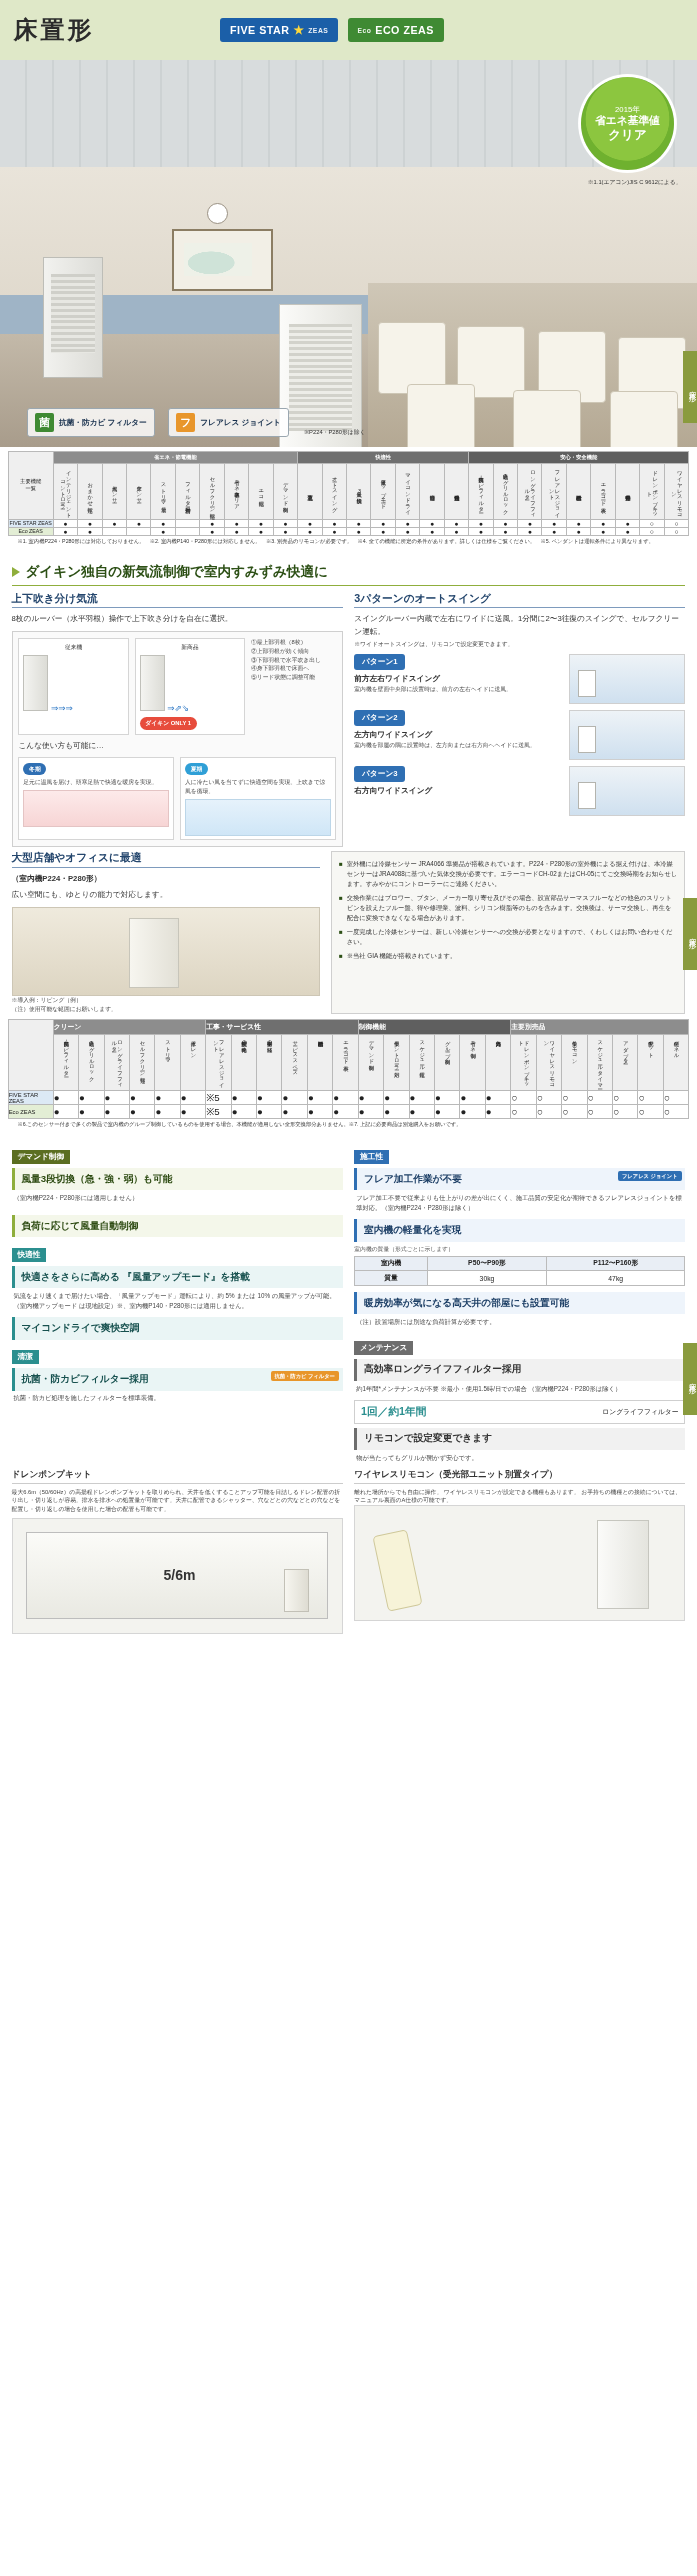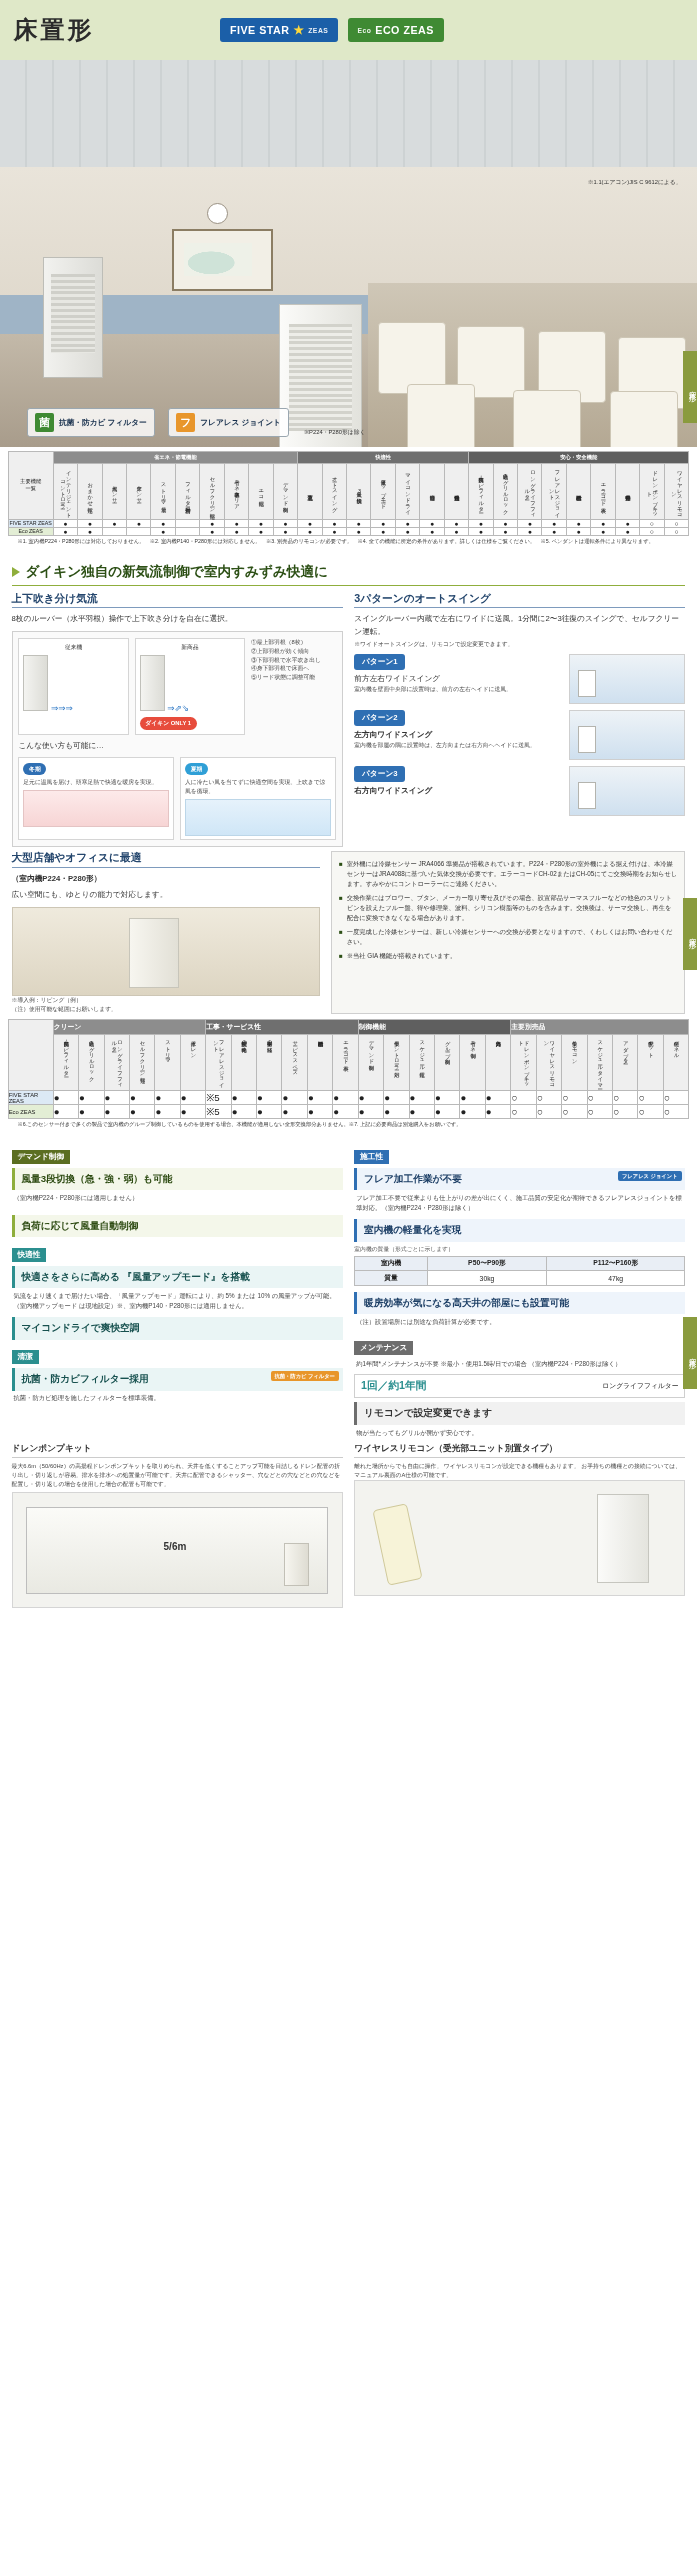--- a/index.html
+++ b/index.html
@@ -282,21 +282,21 @@
     padding-bottom:1.9px; margin-bottom:3.9px; }
   .opt-fig {
     width:100%; height:116px; border:1px solid #d5d5d5; background:#f3f3ef;
     position:relative; margin-top:3.9px;
   }
   .opt-fig .room {
     position:absolute; left:13.6px; top:13.6px; right:13.6px; bottom:13.6px;
     border:1px solid #bdbdbd; background:linear-gradient(180deg,#fbfbf8,#e9e9e2);
   }
   .opt-fig .dim {
-    position:absolute; left:calc(50% - 13.6px); top:42%; font-size:10px; font-weight:bold; color:#333;
+    position:absolute; left:calc(50% - 13.6px); top:42%; font-size:14px; font-weight:bold; color:#333;
   }
   .opt-fig .fu {
     position:absolute; right:33px; bottom:21px; width:25px; height:43px;
     background:linear-gradient(90deg,#f7f6f0,#dedcd2); border:1px solid #c2c0b6;
   }
   .remote-fig {
     width:100%; height:116px; border:1px solid #d5d5d5; background:#f3f3ef; position:relative;
   }
   .remote-fig .rc {
     position:absolute; left:25px; bottom:11.6px; width:35px; height:77px; background:#f7f3d8;
@@ -341,20 +341,25 @@
       <div class="chair" style="left:89px;top:43px"></div>
       <div class="chair" style="left:170px;top:48px"></div>
       <div class="chair" style="left:250px;top:54px"></div>
       <div class="chair" style="left:39px;top:101px"></div>
       <div class="chair" style="left:145px;top:107px"></div>
       <div class="chair" style="left:242px;top:108px"></div>
     </div>
     <div class="unit-left"></div>
     <div class="unit-right"></div>
 
+    <div class="badge-2015">
+      <span class="y">2015年</span>
+      <span class="b">省エネ基準値</span>
+      <span class="c">クリア</span>
+    </div>
     <div class="badge-note">※1.1(エアコン)JIS C 9612による。</div>
 
 
     <div class="hero-badges">
       <div class="hb">
         <span class="gl">菌</span>
         <span class="tx">抗菌・防カビ
 フィルター</span>
       </div>
       <div class="hb">
@@ -518,21 +523,21 @@
     </div>
 
     <div class="col">
       <div class="sub-head">3パターンのオートスイング</div>
       <div class="body-s">スイングルーバー内蔵で左右にワイドに送風。1分間に2〜3往復のスイングで、セルフクリーン運転。</div>
       <div class="tiny" style="margin:1.9px 0 5.8px">※ワイドオートスイングは、リモコンで設定変更できます。</div>
 
       <div class="pattern-row">
         <div style="flex:1">
           <span class="pattern-pill">パターン1</span>
-          <div class="body-s" style="font-weight:normal">前方左右ワイドスイング</div>
+          <div class="body-s" style="font-weight:bold">前方左右ワイドスイング</div>
           <div class="tiny">室内機を壁面中央部に設置時は、前方の左右ヘイドに送風。</div>
         </div>
         <div class="pattern-img"></div>
       </div>
 
       <div class="pattern-row">
         <div style="flex:1">
           <span class="pattern-pill">パターン2</span>
           <div class="body-s" style="font-weight:bold">左方向ワイドスイング</div>
           <div class="tiny">室内機を部屋の隅に設置時は、左方向または右方向へヘイドに送風。</div>
@@ -744,20 +749,23 @@
         </tr>
       </tbody>
         </table>
 
       <div class="feat-item blue">
         <span>暖房効率が気になる高天井の部屋にも設置可能</span>
       </div>
       <div class="feat-body">（注）設置場所には別途な負荷計算が必要です。</div>
 
       <div class="feat-cat gray">メンテナンス</div>
+      <div class="feat-item gray">
+        <span>高効率ロングライフフィルター採用</span>
+      </div>
       <div class="feat-body">約1年間*メンテナンスが不要
 ※最小・使用1.5時/日での場合
 （室内機P224・P280形は除く）</div>
       <div class="kvbox">
         <span class="kv-strong">1回／約1年間</span>
         <span>ロングライフフィルター</span>
       </div>
 
       <div class="feat-item gray">
         <span>リモコンで設定変更できます</span>

